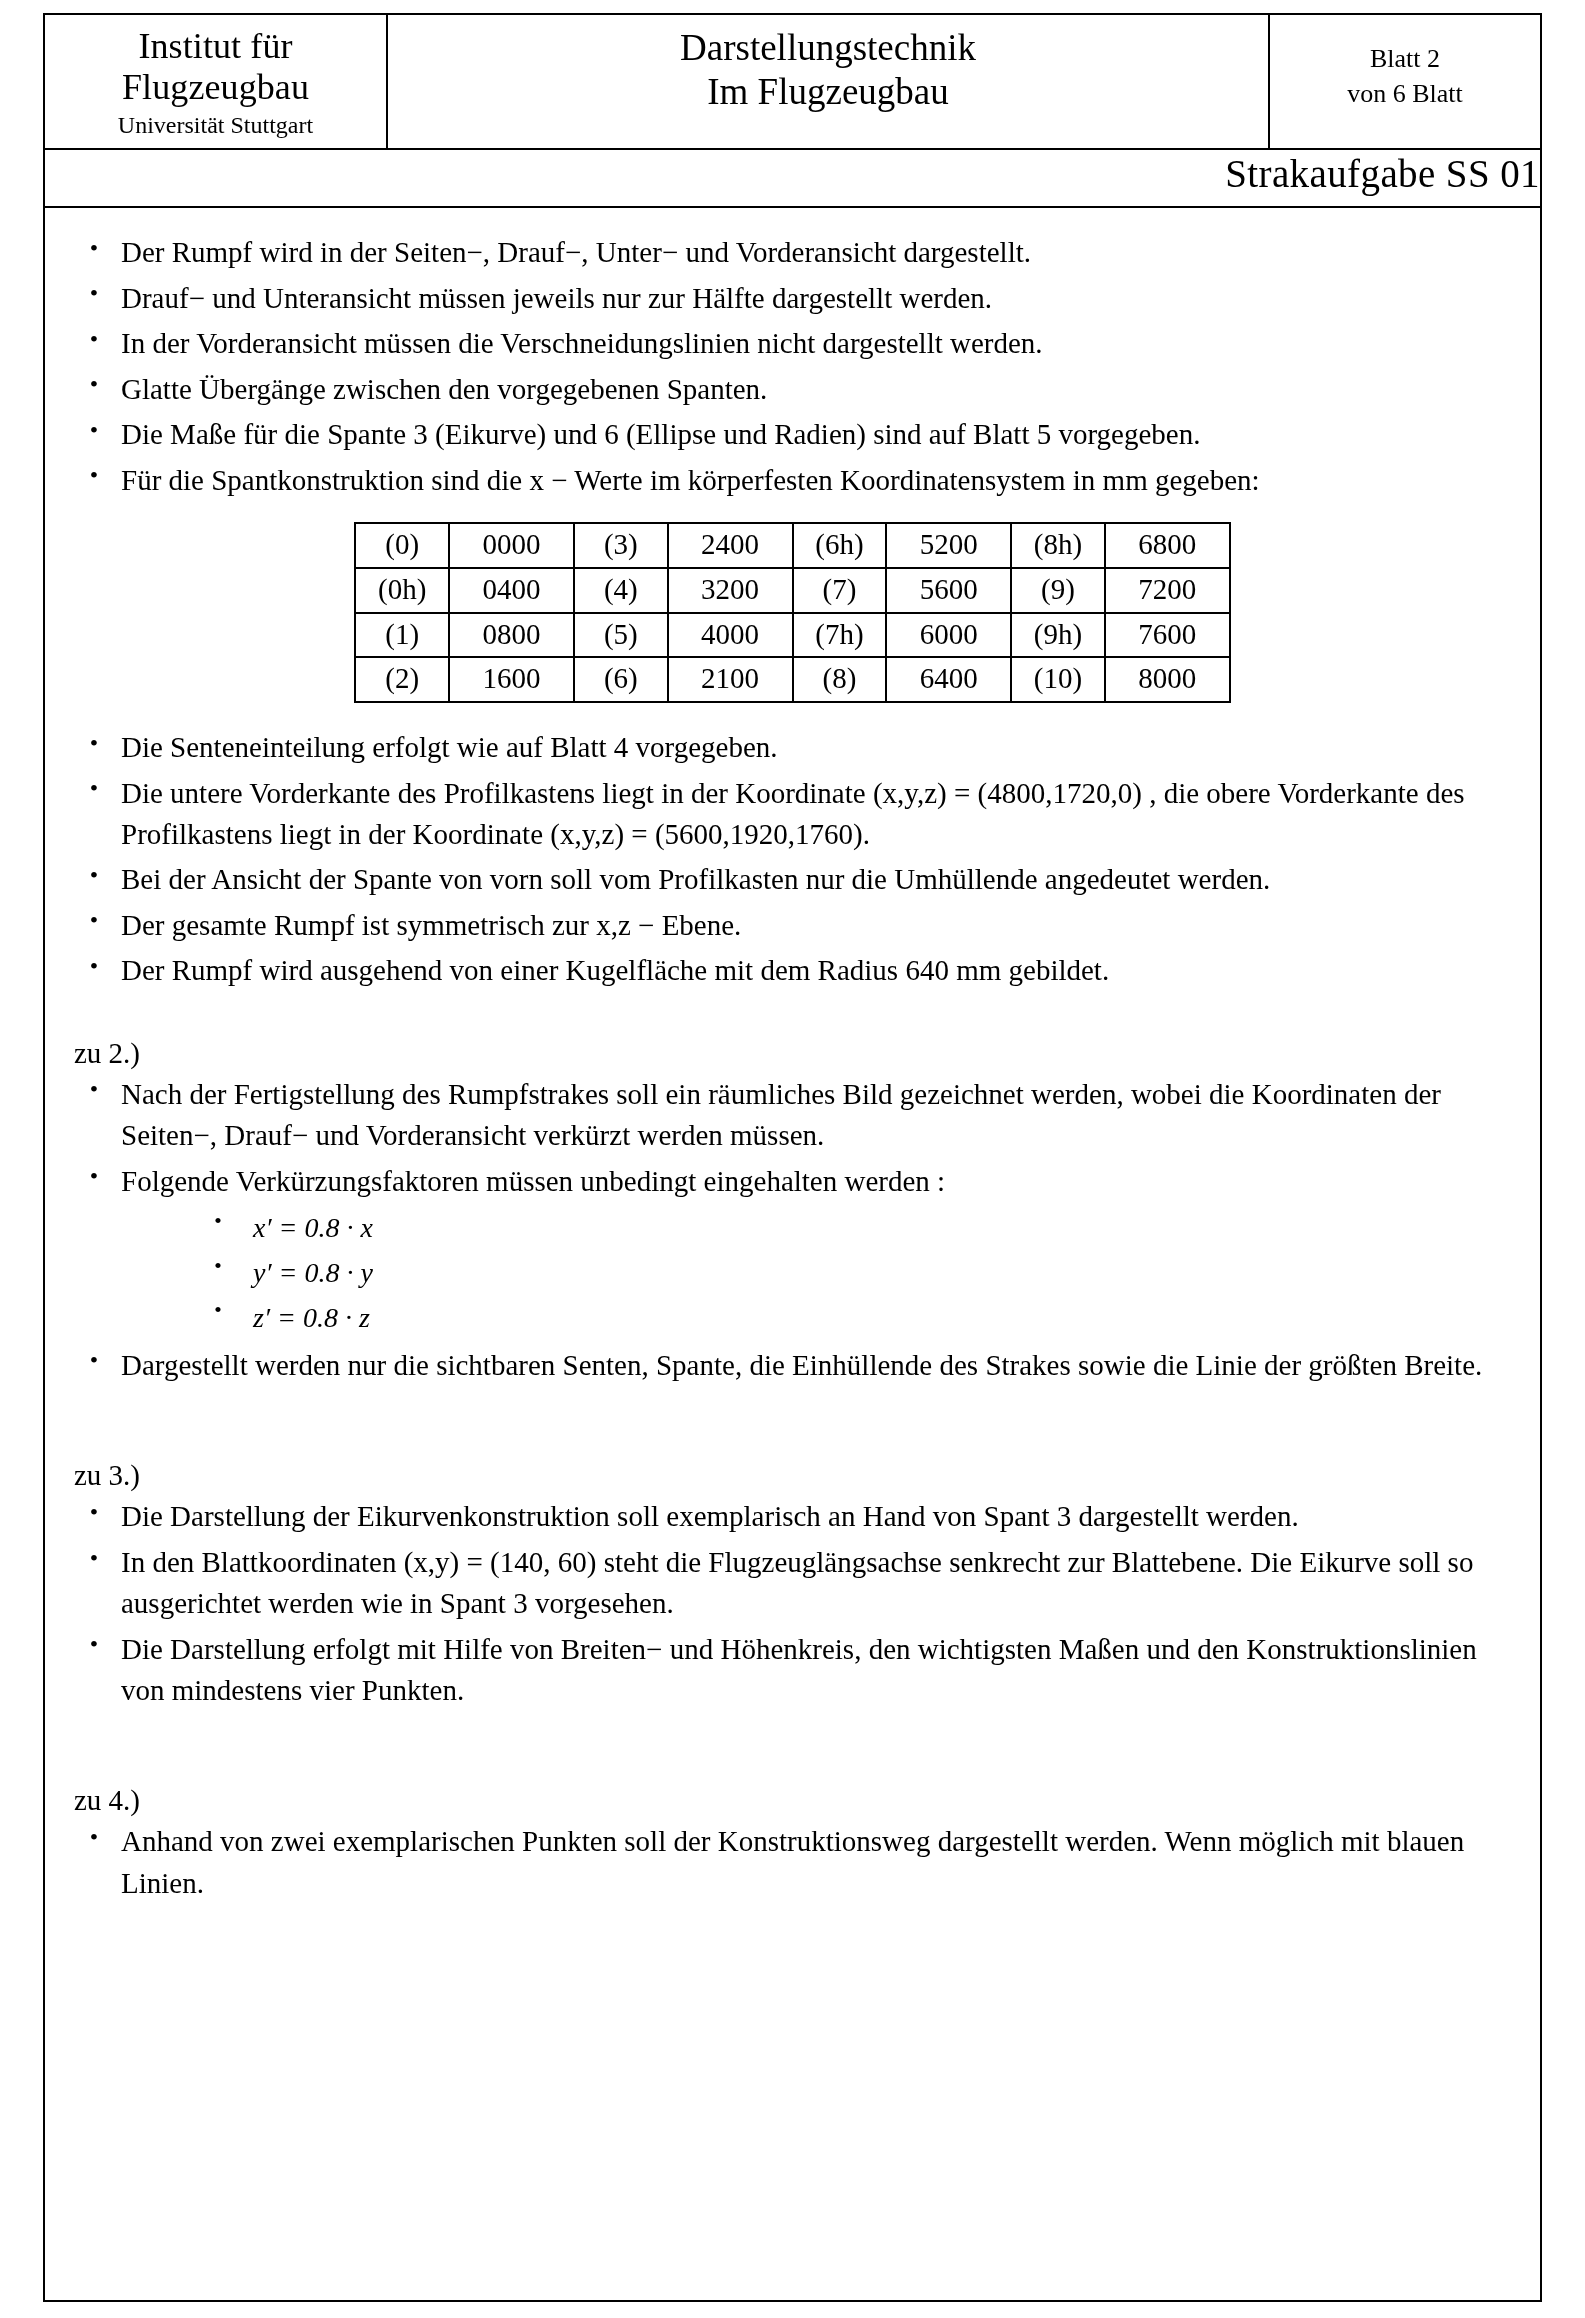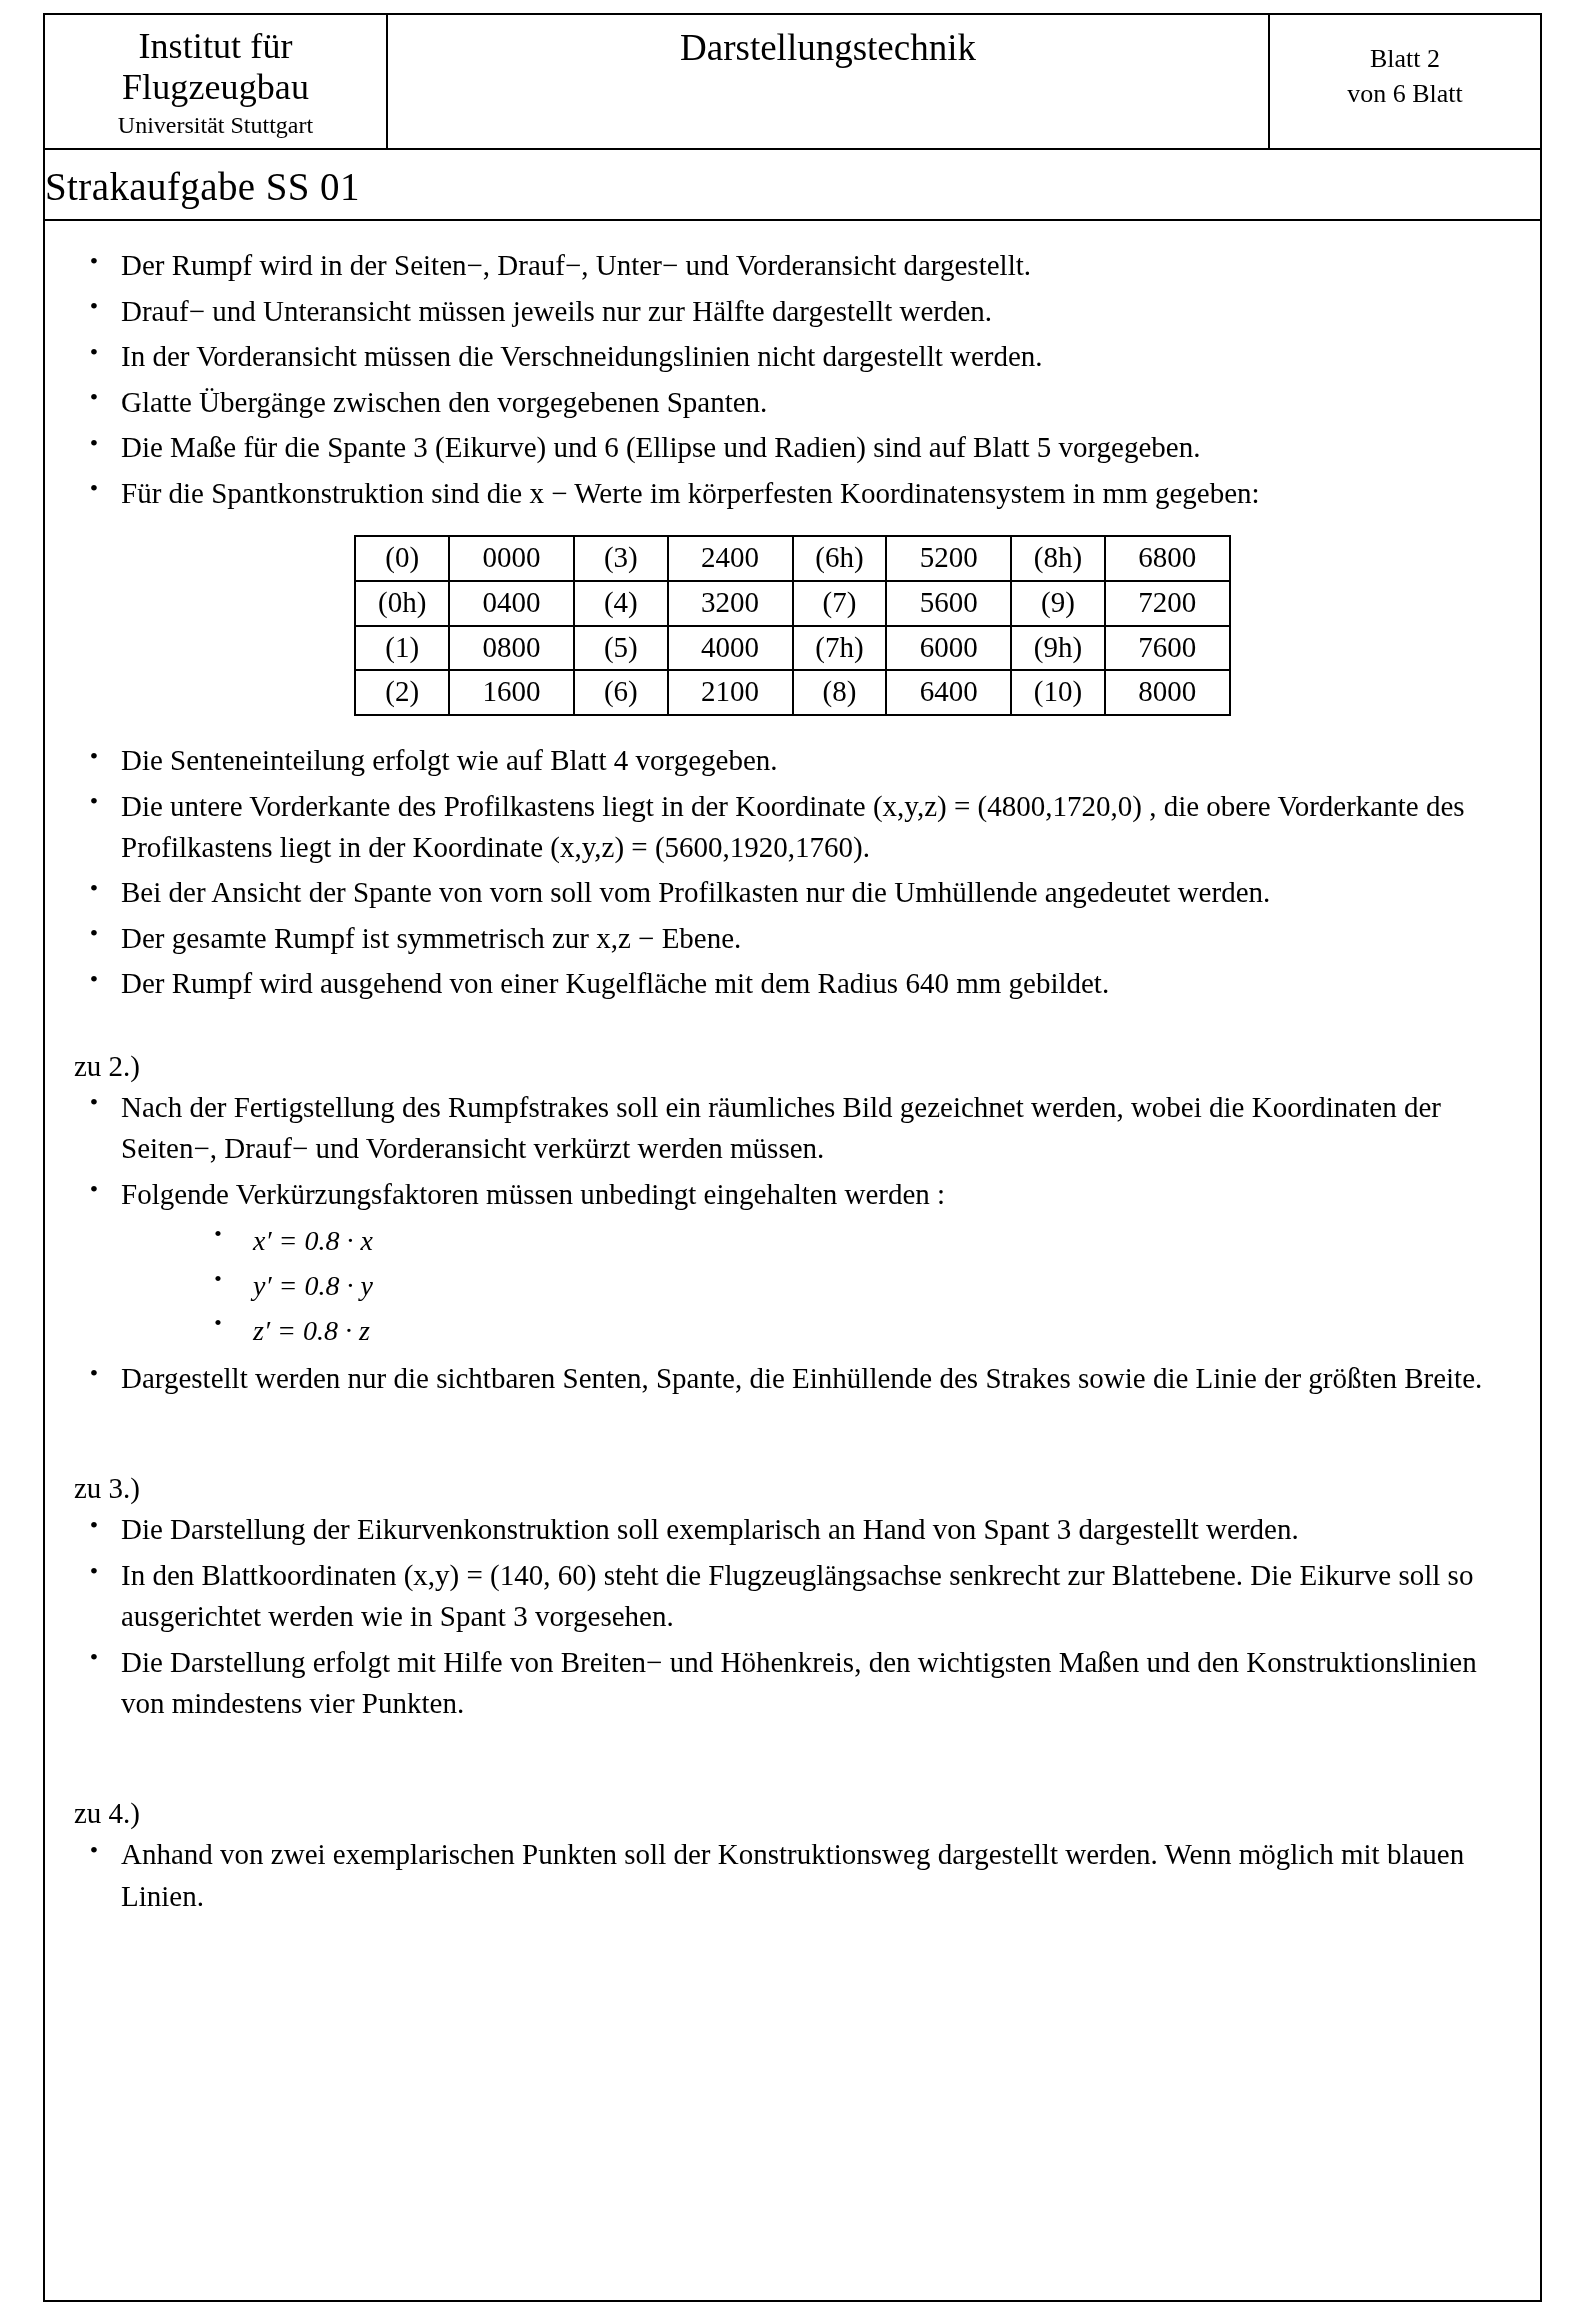--- a/index.html
+++ b/index.html
@@ -73,22 +73,22 @@
   }
   .header-right .r1,
   .header-right .r2 {
     font-size: 26px;
     line-height: 1.35;
   }
 
   
   .title-band {
     border-bottom: 2.9px solid #000;
-    text-align: left;
-    padding: 14px 0 10px 0;
+    text-align: right;
+    padding: 1px 0 10px 0;
   }
   .title-band .title {
     font-size: 39px;
     letter-spacing: 0.4px;
   }
 
   
   .body {
     padding: 24px 29px 0 29px;
   }
@@ -172,20 +172,21 @@
 <div class="page">
 
   <div class="header">
     <div class="header-left">
       <div class="line1">Institut für</div>
       <div class="line2">Flugzeugbau</div>
       <div class="line3">Universität Stuttgart</div>
     </div>
     <div class="header-mid">
       <div class="t1">Darstellungstechnik</div>
+      <div class="t2">Im Flugzeugbau</div>
     </div>
     <div class="header-right">
       <div class="r1">Blatt 2</div>
       <div class="r2">von 6 Blatt</div>
     </div>
   </div>
 
   <div class="title-band">
     <div class="title">Strakaufgabe SS 01</div>
   </div>

